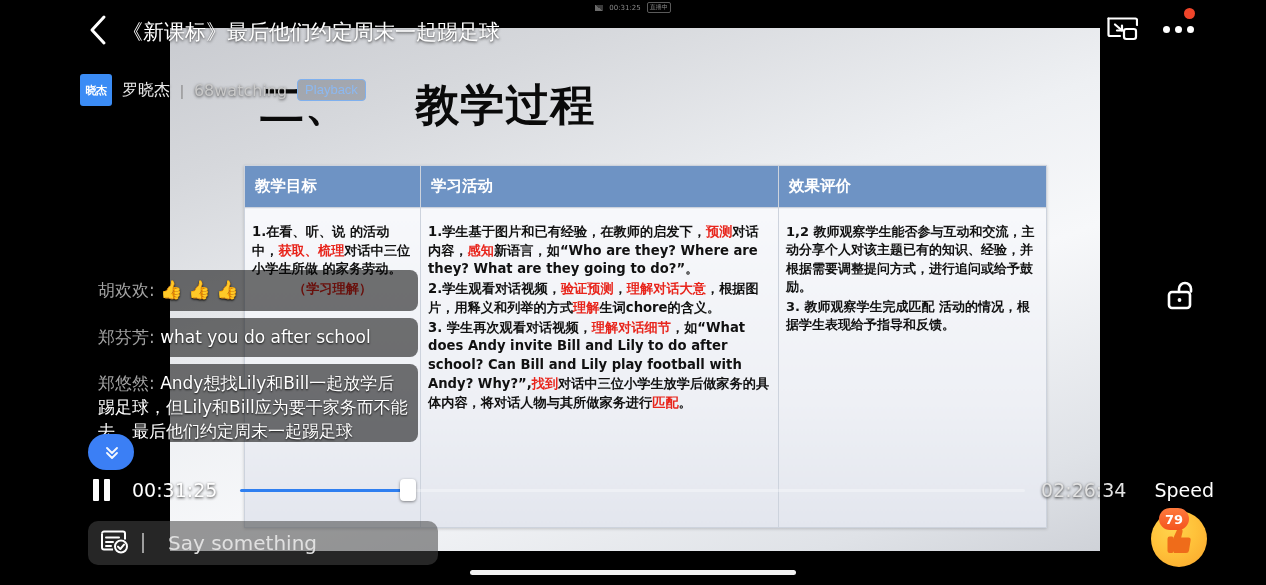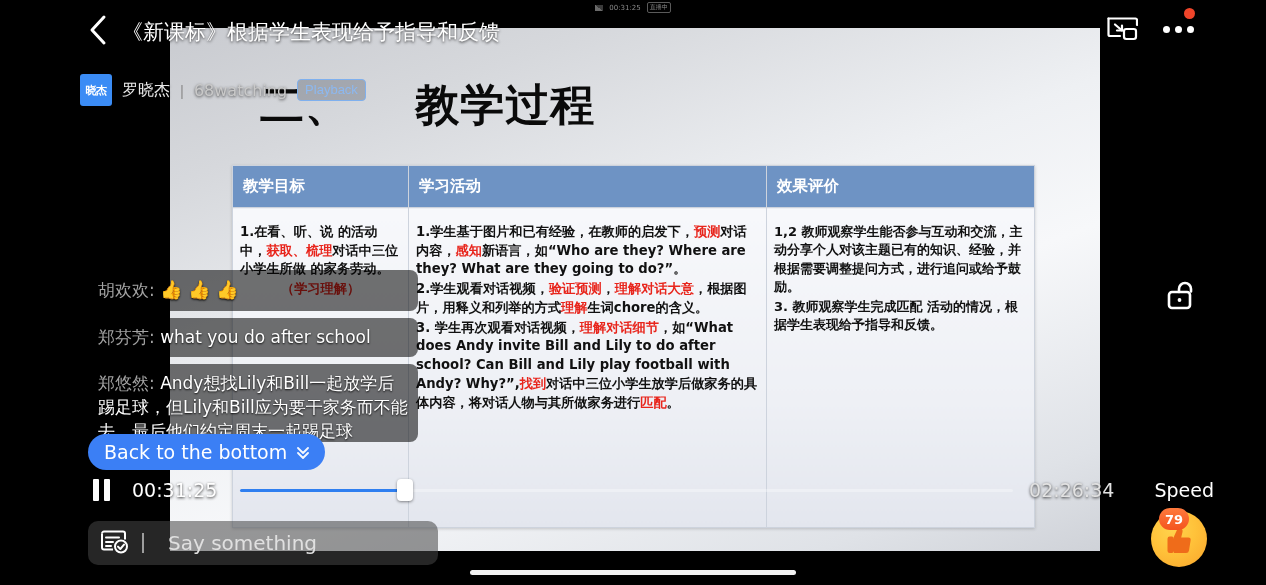--- a/index.html
+++ b/index.html
@@ -32,21 +32,21 @@
     color: #0a0a0a;
     letter-spacing: 1px;
     white-space: pre;
     font-family: "DejaVu Sans", sans-serif;
     margin-left: 28px;
   }
 
   
   #slide-table {
     position: absolute;
-    left: 62px; top: 137px;
+    left: 74px; top: 137px;
     width: 802px;
     border-collapse: collapse;
     table-layout: fixed;
     background: #f3f5f8;
     box-shadow: 0 1px 3px rgba(0,0,0,.18);
   }
   #slide-table col.c1 { width: 176px; }
   #slide-table col.c2 { width: 358px; }
   #slide-table col.c3 { width: 268px; }
   #slide-table th {
@@ -223,21 +223,21 @@
   #seek-thumb {
     position: absolute; left: 21.4%; width: 16px; height: 22px;
     margin-left: -8px; background: #fff; border-radius: 4px;
     box-shadow: 0 1px 3px rgba(0,0,0,.45);
   }
   #time-total {
     font-size: 19px; color: #e2e2e2; font-family: "DejaVu Sans", sans-serif;
     text-shadow: 0 1px 3px rgba(0,0,0,.8);
   }
   #speed-btn {
-    margin-left: 40px; margin-right: 52px;
+    margin-left: 28px; margin-right: 52px;
     font-size: 19px; color: #fff; cursor: pointer;
     font-family: "DejaVu Sans", sans-serif;
     text-shadow: 0 1px 3px rgba(0,0,0,.8);
   }
 
   
   #input-bar {
     position: absolute; left: 88px; bottom: 20px;
     width: 350px; height: 44px;
     background: rgba(70,70,70,.55);
@@ -336,21 +336,21 @@
       <span>00:31:25</span>
       <span class="sb-live">直播中</span>
     </div>
 
     <div id="back-btn">
       <svg width="20" height="32" viewBox="0 0 20 32">
         <polyline points="16,3 4,16 16,29" fill="none" stroke="#ffffff" stroke-width="3" stroke-linecap="round" stroke-linejoin="round"></polyline>
       </svg>
     </div>
 
-    <div id="room-title">《新课标》根据学生表现给予指导和反馈</div>
+    <div id="room-title">《新课标》最后他们约定周末一起踢足球</div>
 
     <div id="pip-btn">
       <svg width="32" height="28" viewBox="0 0 32 28">
         <path d="M2.5 3.5 h27 a1.5 1.5 0 0 1 1.5 1.5 v5" fill="none" stroke="#fff" stroke-width="2.2" stroke-linecap="round"></path>
         <path d="M2.5 3.5 v16 a1.5 1.5 0 0 0 1.5 1.5 h10" fill="none" stroke="#fff" stroke-width="2.2" stroke-linecap="round"></path>
         <polyline points="9,9.5 16,15.5 16,10.5" fill="none" stroke="#fff" stroke-width="2.2" stroke-linecap="round" stroke-linejoin="round"></polyline>
         <line x1="16" y1="15.5" x2="11" y2="15.5" stroke="#fff" stroke-width="2.2" stroke-linecap="round"></line>
         <rect x="18" y="14" width="12" height="10" rx="2.2" fill="none" stroke="#fff" stroke-width="2.2"></rect>
       </svg>
     </div>
@@ -377,21 +377,20 @@
     </div>
     <div class="chat-msg">
       <span class="who">郑芬芳:</span><span> what you do after school</span>
     </div>
     <div class="chat-msg clipped">
       <span class="who">郑悠然:</span><span> Andy想找Lily和Bill一起放学后踢足球，但Lily和Bill应为要干家务而不能去。最后他们约定周末一起踢足球</span>
     </div>
   </div>
 
   <div id="back-bottom">
-    <span>Back to the bottom</span>
     <svg class="chev" width="16" height="16" viewBox="0 0 16 16">
       <polyline points="3,4 8,9 13,4" fill="none" stroke="#fff" stroke-width="1.8" stroke-linecap="round" stroke-linejoin="round"></polyline>
       <polyline points="3,9 8,14 13,9" fill="none" stroke="#fff" stroke-width="1.8" stroke-linecap="round" stroke-linejoin="round"></polyline>
     </svg>
   </div>
 
   <div id="lock-btn">
     <svg width="40" height="40" viewBox="0 0 40 40">
       <rect x="7" y="17" width="21" height="16" rx="3" fill="none" stroke="#fff" stroke-width="2.6"></rect>
       <path d="M17 17 v-3 a6 6 0 0 1 12 0 v2.5" fill="none" stroke="#fff" stroke-width="2.6" stroke-linecap="round"></path>

